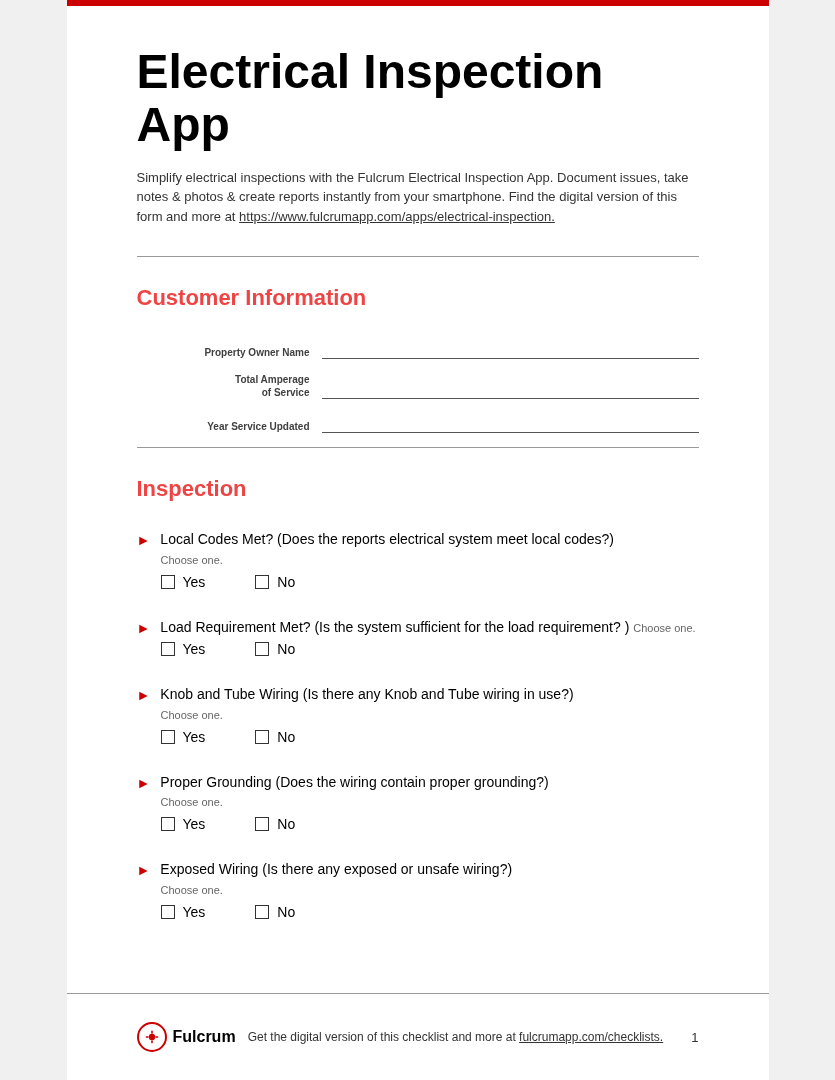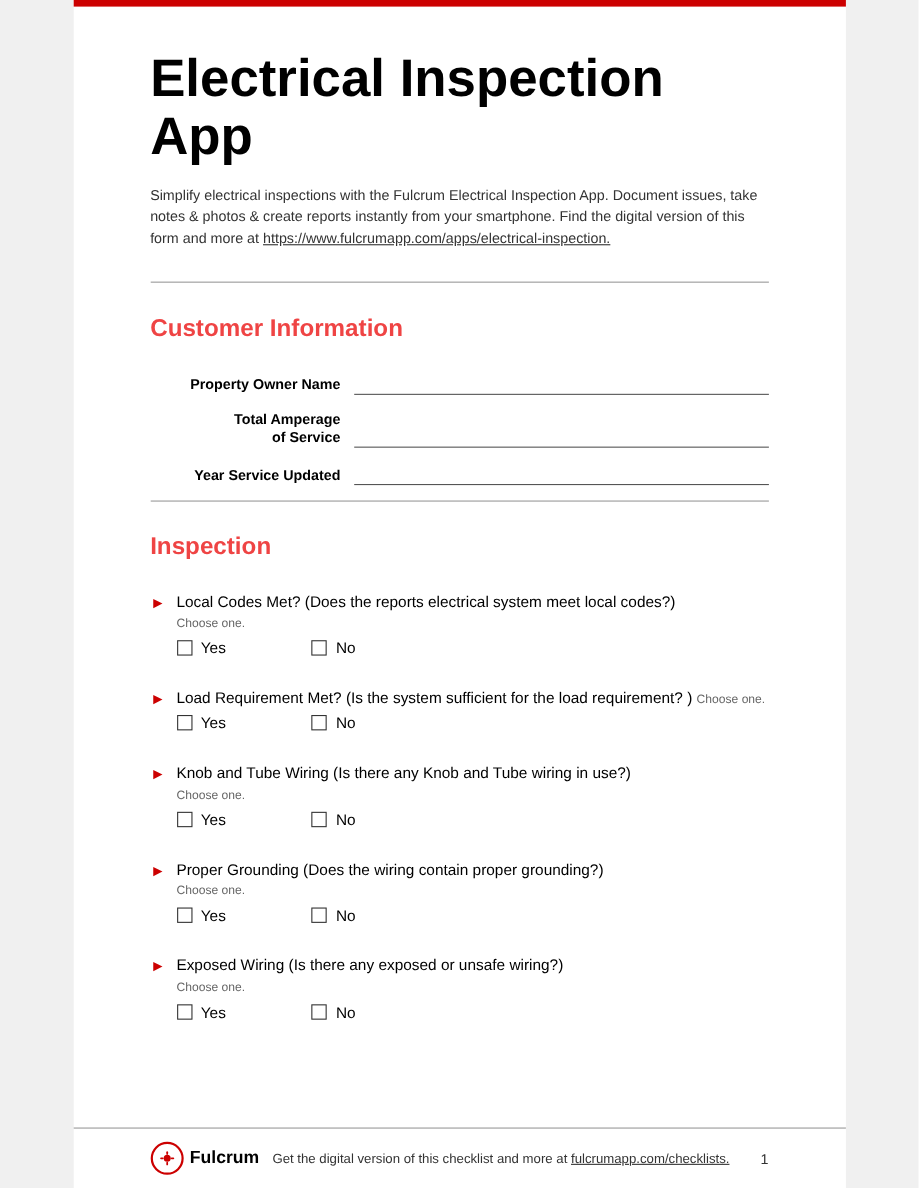--- a/index.html
+++ b/index.html
@@ -77,23 +77,23 @@
       margin-bottom: 10px;
     }
 
     .field-row {
       display: flex;
       align-items: flex-end;
       margin-bottom: 14px;
     }
 
     .field-label {
-      font-size: 13px;
+      font-size: 10px;
       font-weight: bold;
-      color: #000000;
+      color: #404040;
       width: 185px;
       min-width: 185px;
       text-align: right;
       padding-right: 12px;
       line-height: 1.3;
     }
 
     .field-line {
       flex: 1;
       border: none;
@@ -135,21 +135,21 @@
       font-size: 11px;
       color: #666666;
       margin-left: 24px;
       margin-bottom: 8px;
     }
 
     .checkbox-row {
       display: flex;
       align-items: center;
       margin-left: 24px;
-      gap: 78px;
+      gap: 50px;
     }
 
     .checkbox-option {
       display: flex;
       align-items: center;
       gap: 8px;
     }
 
     .checkbox-box {
       width: 14px;
@@ -160,21 +160,21 @@
       flex-shrink: 0;
     }
 
     .checkbox-label {
       font-size: 14px;
       color: #000000;
     }
 
     .footer {
       border-top: 1.5px solid #999999;
-      padding: 12px 70px;
+      padding: 28px 70px;
       display: flex;
       align-items: center;
       justify-content: space-between;
     }
 
     .footer-left {
       display: flex;
       align-items: center;
       gap: 12px;
     }

